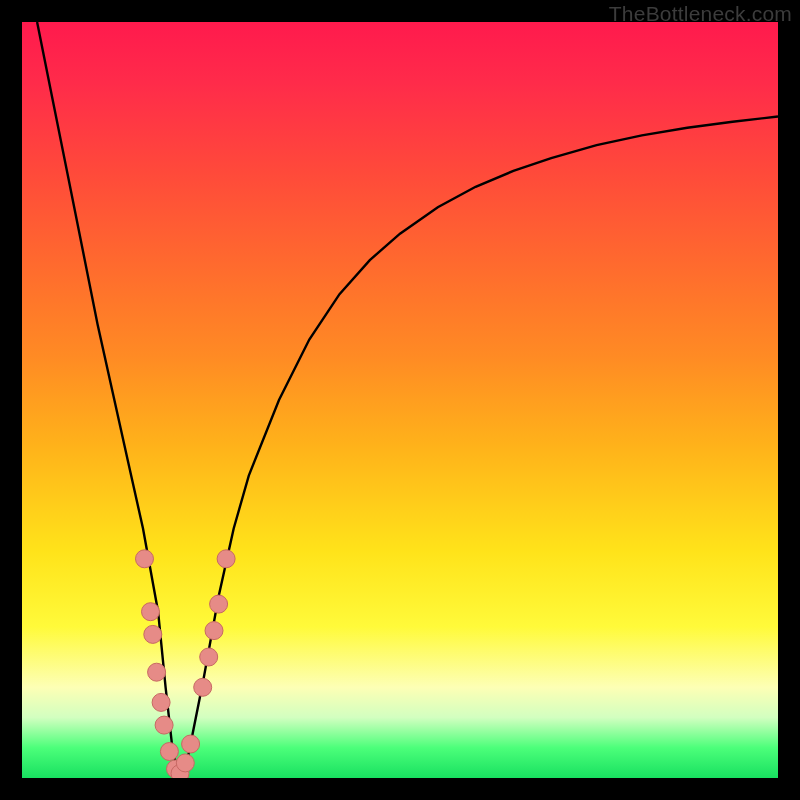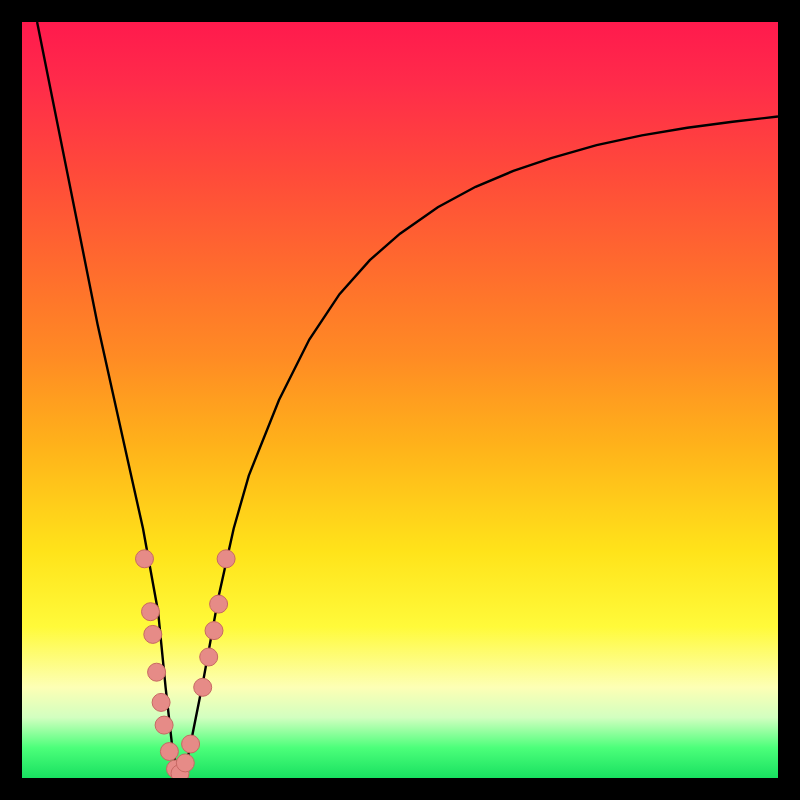--- a/index.html
+++ b/index.html
@@ -77,13 +77,14 @@
           <circle cx="163.3" cy="740.9" r="9" fill="#e68b87" stroke="#c76863" stroke-width="1"></circle>
           <circle cx="168.6" cy="722.0" r="9" fill="#e68b87" stroke="#c76863" stroke-width="1"></circle>
           <circle cx="180.7" cy="665.3" r="9" fill="#e68b87" stroke="#c76863" stroke-width="1"></circle>
           <circle cx="186.7" cy="635.0" r="9" fill="#e68b87" stroke="#c76863" stroke-width="1"></circle>
           <circle cx="192.0" cy="608.6" r="9" fill="#e68b87" stroke="#c76863" stroke-width="1"></circle>
           <circle cx="196.6" cy="582.1" r="9" fill="#e68b87" stroke="#c76863" stroke-width="1"></circle>
           <circle cx="204.1" cy="536.8" r="9" fill="#e68b87" stroke="#c76863" stroke-width="1"></circle>
         </g>
     </svg>
   </div>
+  <div class="watermark">TheBottleneck.com</div>
 </div>
 
 </body></html>

